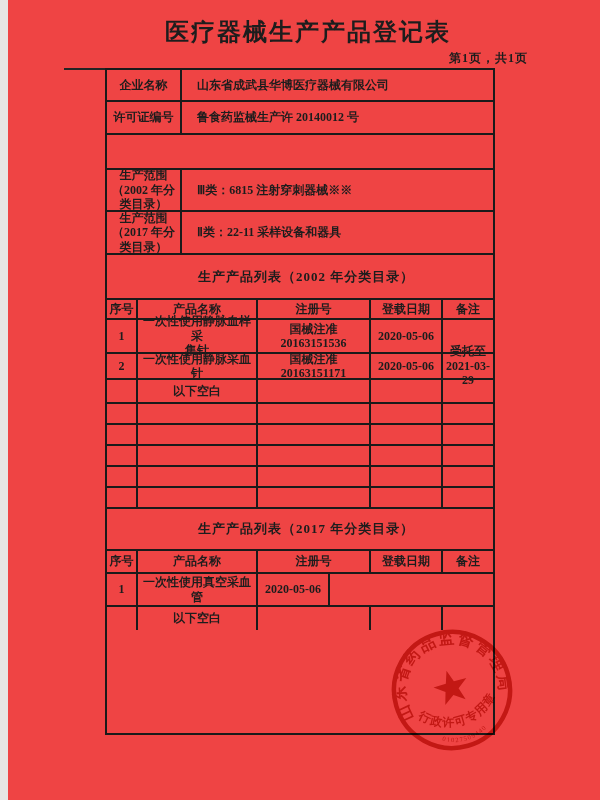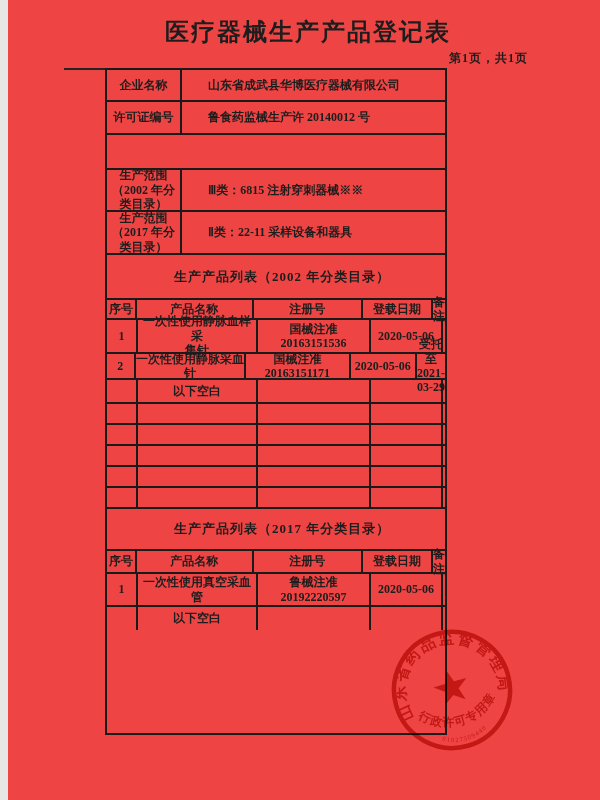--- a/index.html
+++ b/index.html
@@ -11,33 +11,33 @@
   }
   .title{
     position:absolute;top:16px;left:0;width:100%;text-align:center;
     font-size:24px;font-weight:bold;letter-spacing:2px;
   }
   .page-note{
     position:absolute;top:50px;right:80px;font-size:12px;font-weight:bold;letter-spacing:1px;
   }
   .top-rule{position:absolute;top:68px;left:56px;width:42px;height:2px;background:#242424;}
   .form{
-    position:absolute;top:68px;left:97px;width:342px;height:667px;
+    position:absolute;top:68px;left:97px;width:390px;height:667px;
     border:2px solid #1a1a1a;box-sizing:border-box;display:flex;flex-direction:column;
   }
   .row{display:flex;border-bottom:2px solid #1a1a1a;box-sizing:border-box;flex:none;}
   .row:last-child{border-bottom:none;}
   .cell{
     box-sizing:border-box;display:flex;align-items:center;justify-content:center;
     text-align:center;font-size:12px;font-weight:bold;line-height:1.2;
   }
   .br{border-right:2px solid #1a1a1a;}
   .ml{white-space:pre-line;}
   .label{width:75px;}
-  .val{flex:1;justify-content:flex-start;text-align:left;padding-left:26px;}
+  .val{flex:1;justify-content:flex-start;text-align:left;padding-left:15px;}
   .section{flex:1;font-size:13px;letter-spacing:1px;padding-left:12px;}
   .c-seq{width:31px;}
   .c-name{width:120px;}
   .c-reg{width:113px;}
   .c-date{width:72px;}
   .c-note{flex:1;}
   .footer-cell{position:relative;flex:1;}
   .issuer{position:absolute;left:41px;top:24px;font-size:13px;font-weight:bold;}
   .issue-date{position:absolute;left:248px;top:68px;font-size:13.5px;font-weight:bold;letter-spacing:1px;z-index:3;}
   .seal{
@@ -156,22 +156,20 @@
     <div class="row" style="height:23px">
       <div class="cell br c-seq">序号</div>
       <div class="cell br c-name">产品名称</div>
       <div class="cell br c-reg">注册号</div>
       <div class="cell br c-date">登载日期</div>
       <div class="cell c-note">备注</div>
     </div>
     <div class="row" style="height:33px">
       <div class="cell br c-seq">1</div>
       <div class="cell br c-name ml">一次性使用真空采血管</div>
-      <div class="cell br c-reg ml">鲁械注准
-20192220597</div>
       <div class="cell br c-date">2020-05-06</div>
       <div class="cell c-note"></div>
     </div>
     <div class="row" style="height:23px">
       <div class="cell br c-seq"></div>
       <div class="cell br c-name">以下空白</div>
       <div class="cell br c-reg"></div>
       <div class="cell br c-date"></div>
       <div class="cell c-note"></div>
     </div>

